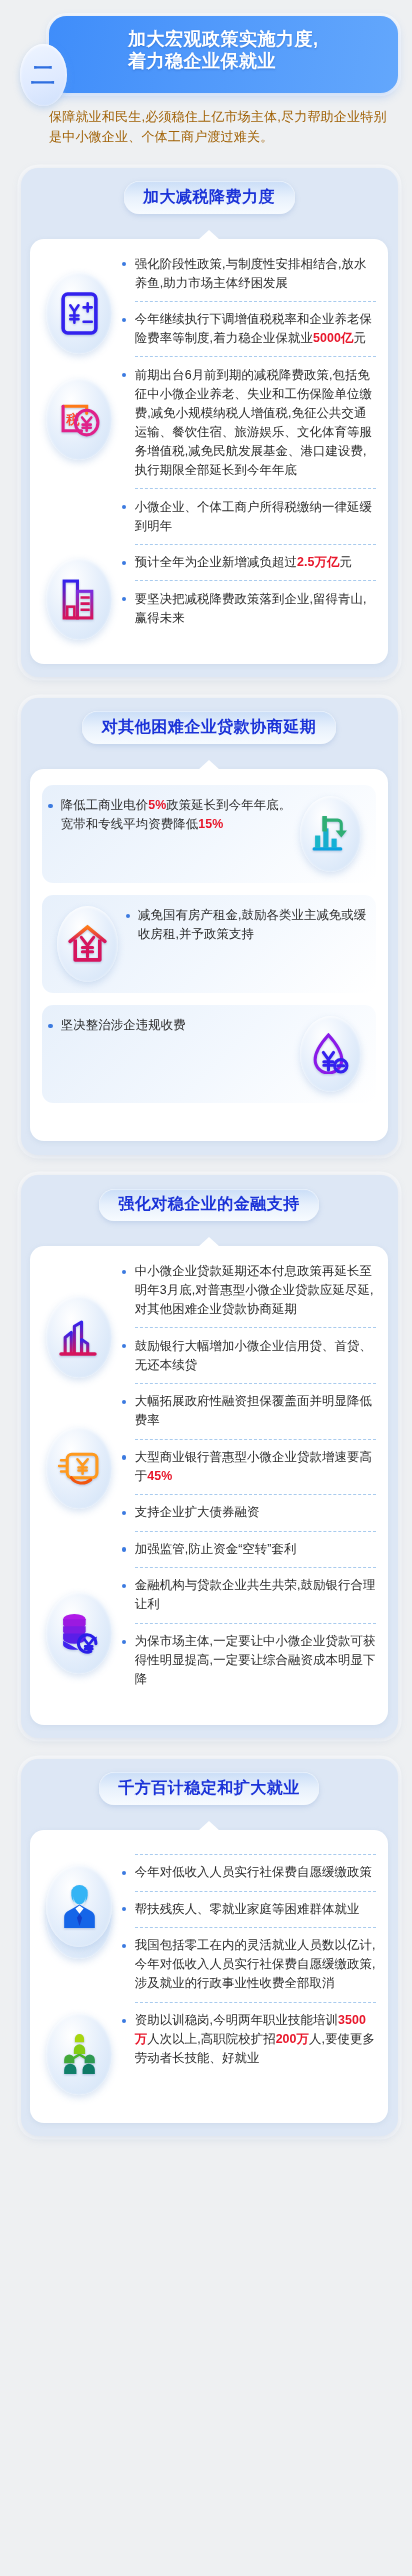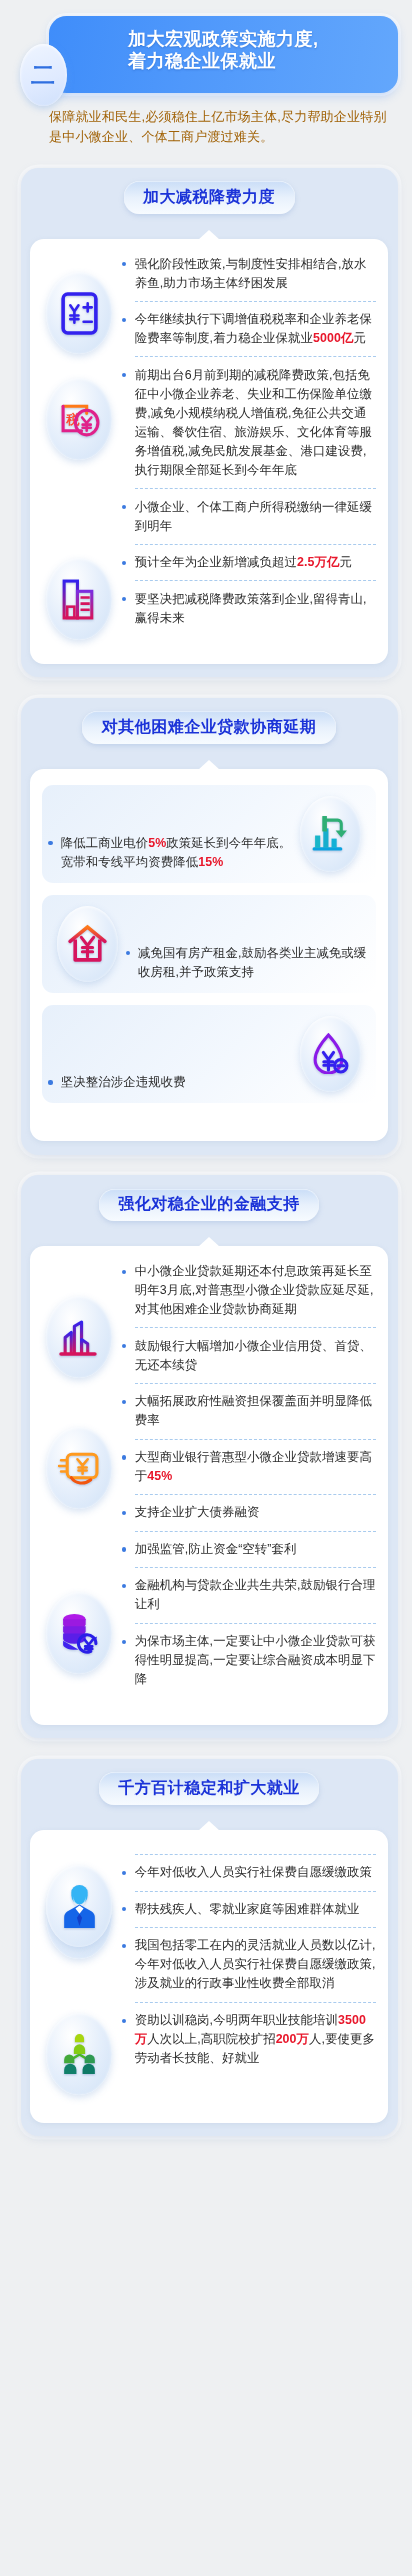--- a/index.html
+++ b/index.html
@@ -117,21 +117,20 @@
   .hl { color:#e8172b; font-weight:bold; }
 
   
   .tintbox {
     background:linear-gradient(135deg,#e7f0fb 0%,#f3f8fe 55%,#ffffff 100%);
     border-radius:11.3px;
     padding:11.3px 9.3px 11.3px 4.1px;
     margin:0 0 2.1px 0;
     display:flex;
     position:relative;
-    align-items:flex-end;
   }
   .tintbox.rev { padding:11.3px 4.1px 11.3px 9.3px; }
 
   
   .badge {
     width:66px;height:82px;
     border-radius:50%;
     background:radial-gradient(ellipse at 38% 28%, #ffffff 0%, #e4eefb 52%, #cfe1f6 100%);
     box-shadow:0 3.1px 7.2px rgba(130,165,215,.30), inset 0 1px 3.1px rgba(255,255,255,.9);
     display:flex;align-items:center;justify-content:center;

